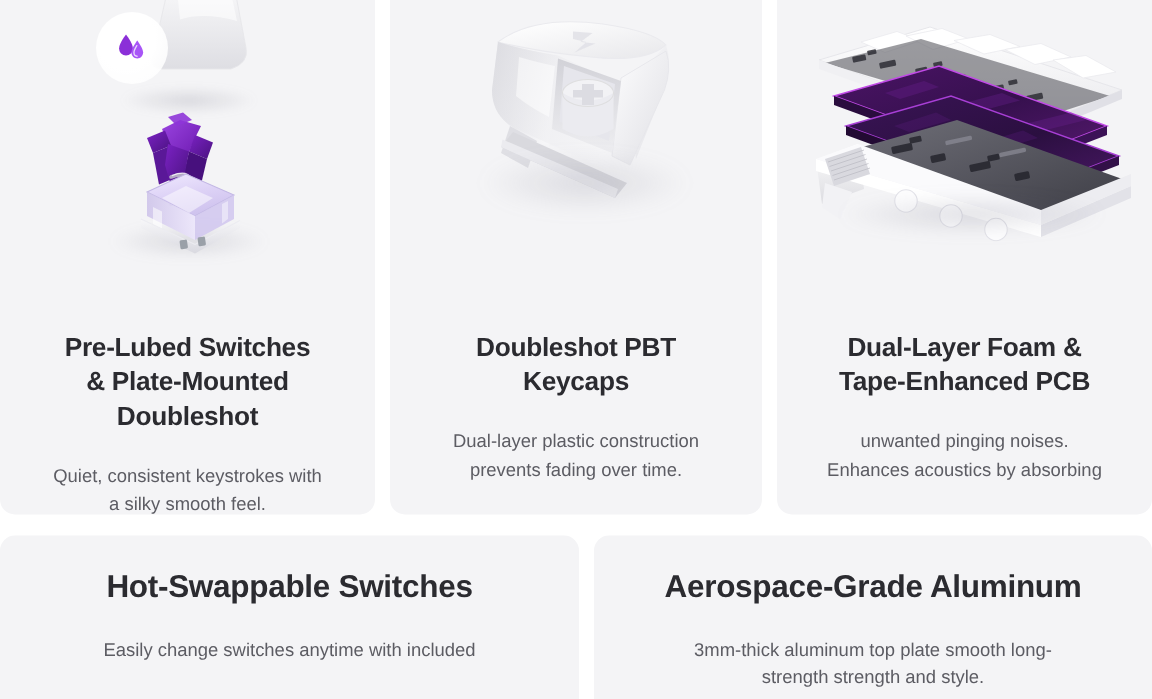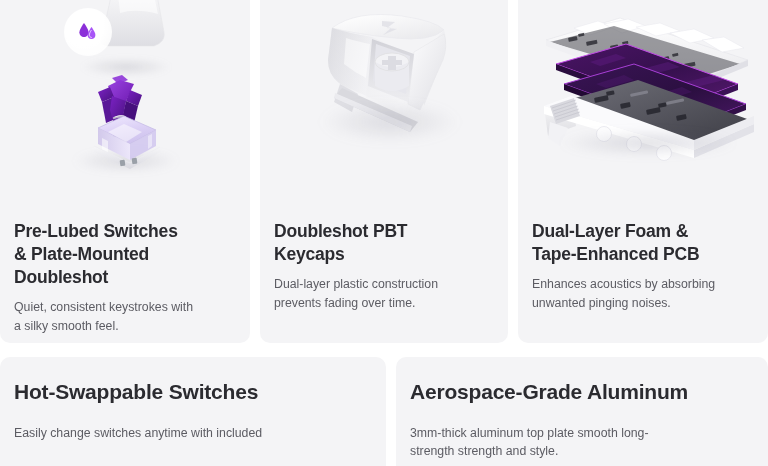--- a/index.html
+++ b/index.html
@@ -47,34 +47,34 @@
   }
 
   .stage {
     position: absolute;
     inset: 0;
   }
 
   
   .text-block {
     padding: 0 14px;
-    text-align: left;
+    text-align: center;
   }
   .row1 .text-block { margin-top: 14px; }
 
   .card-title {
     font-size: 17.5px;
     font-weight: bold;
     color: #2b2b30;
     line-height: 1.32;
     letter-spacing: -0.2px;
   }
 
   .card-desc {
-    margin-top: 9px;
+    margin-top: 19px;
     font-size: 12.3px;
     font-weight: normal;
     color: #5c5c63;
     line-height: 1.5;
   }
 
   
   .row2 .text-block {
     padding-top: 21px;
   }
@@ -455,22 +455,22 @@
         </div>
       </div>
     </div>
 
     <div class="text-block">
       <div class="card-title">
         <div>Dual-Layer Foam &amp;</div>
         <div>Tape-Enhanced PCB</div>
       </div>
       <div class="card-desc">
+        <div>unwanted pinging noises.</div>
         <div>Enhances acoustics by absorbing</div>
-        <div>unwanted pinging noises.</div>
       </div>
     </div>
   </div>
 
   <div class="card row2 card-4">
     <div class="text-block">
       <div class="card-title">
         <div>Hot-Swappable Switches</div>
       </div>
       <div class="card-desc">

